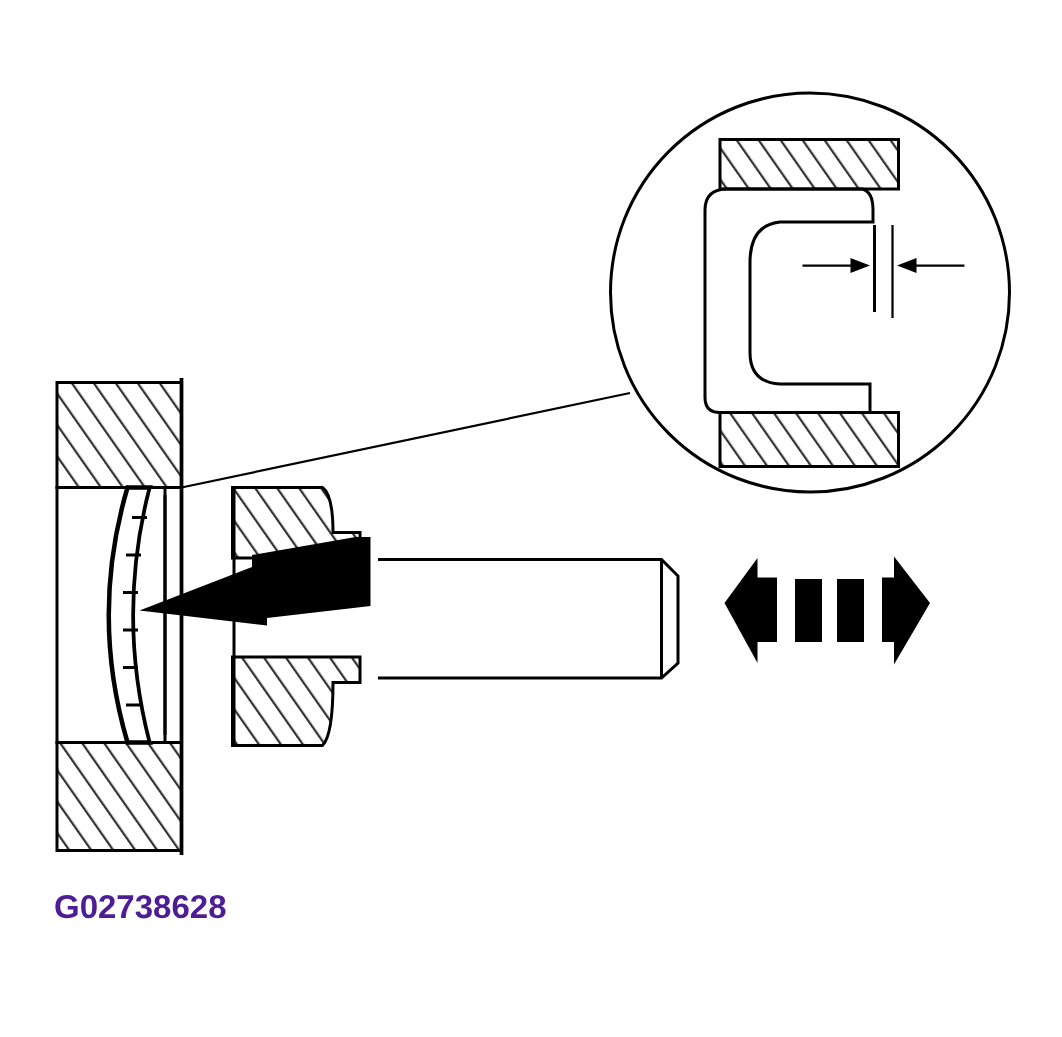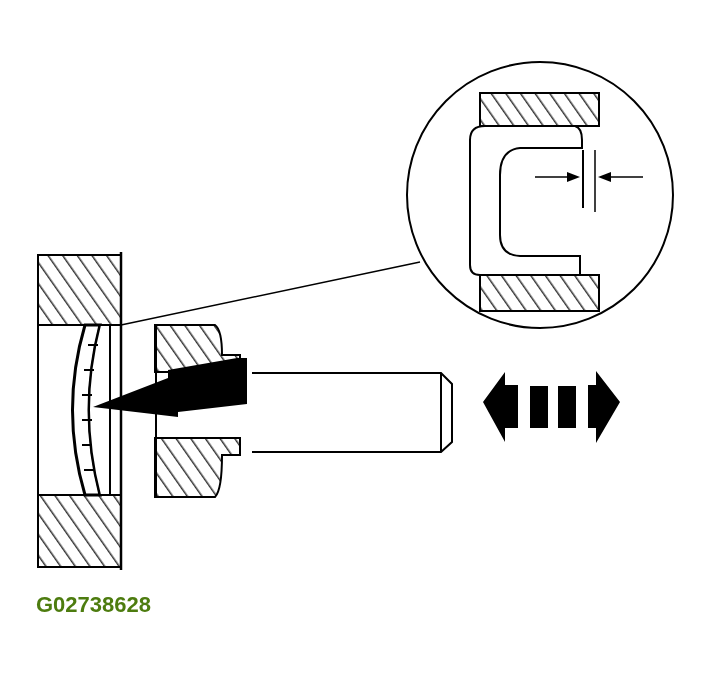--- a/index.html
+++ b/index.html
@@ -1,18 +1,18 @@
 <!DOCTYPE html>
 <html><head>
 <meta charset="utf-8">
 <style>
   html, body { margin:0; padding:0; background:#ffffff; }
   body { width:708px; height:691px; position:relative; overflow:hidden; font-family:"Liberation Sans", sans-serif; }
   #diagram { position:absolute; left:0; top:0; }
-  .caption { position:absolute; left:36px; top:592px; font-size:22px; font-weight:bold; color:#4d7c0f; letter-spacing:0px; font-family:"Liberation Sans", sans-serif; }
+  .caption { position:absolute; left:36px; top:592px; font-size:22px; font-weight:bold; color:#4c1d95; letter-spacing:0px; font-family:"Liberation Sans", sans-serif; }
 </style>
 </head>
 <body>
 
 <svg id="diagram" width="708" height="691" viewBox="0 0 708 691" xmlns="http://www.w3.org/2000/svg">
   <defs>
     <pattern id="hatch" patternUnits="userSpaceOnUse" width="12" height="12" patternTransform="rotate(-35)">
       <rect width="12" height="12" fill="#fff"></rect>
       <line x1="0" y1="0" x2="0" y2="12" stroke="#333" stroke-width="3"></line>
     </pattern>

